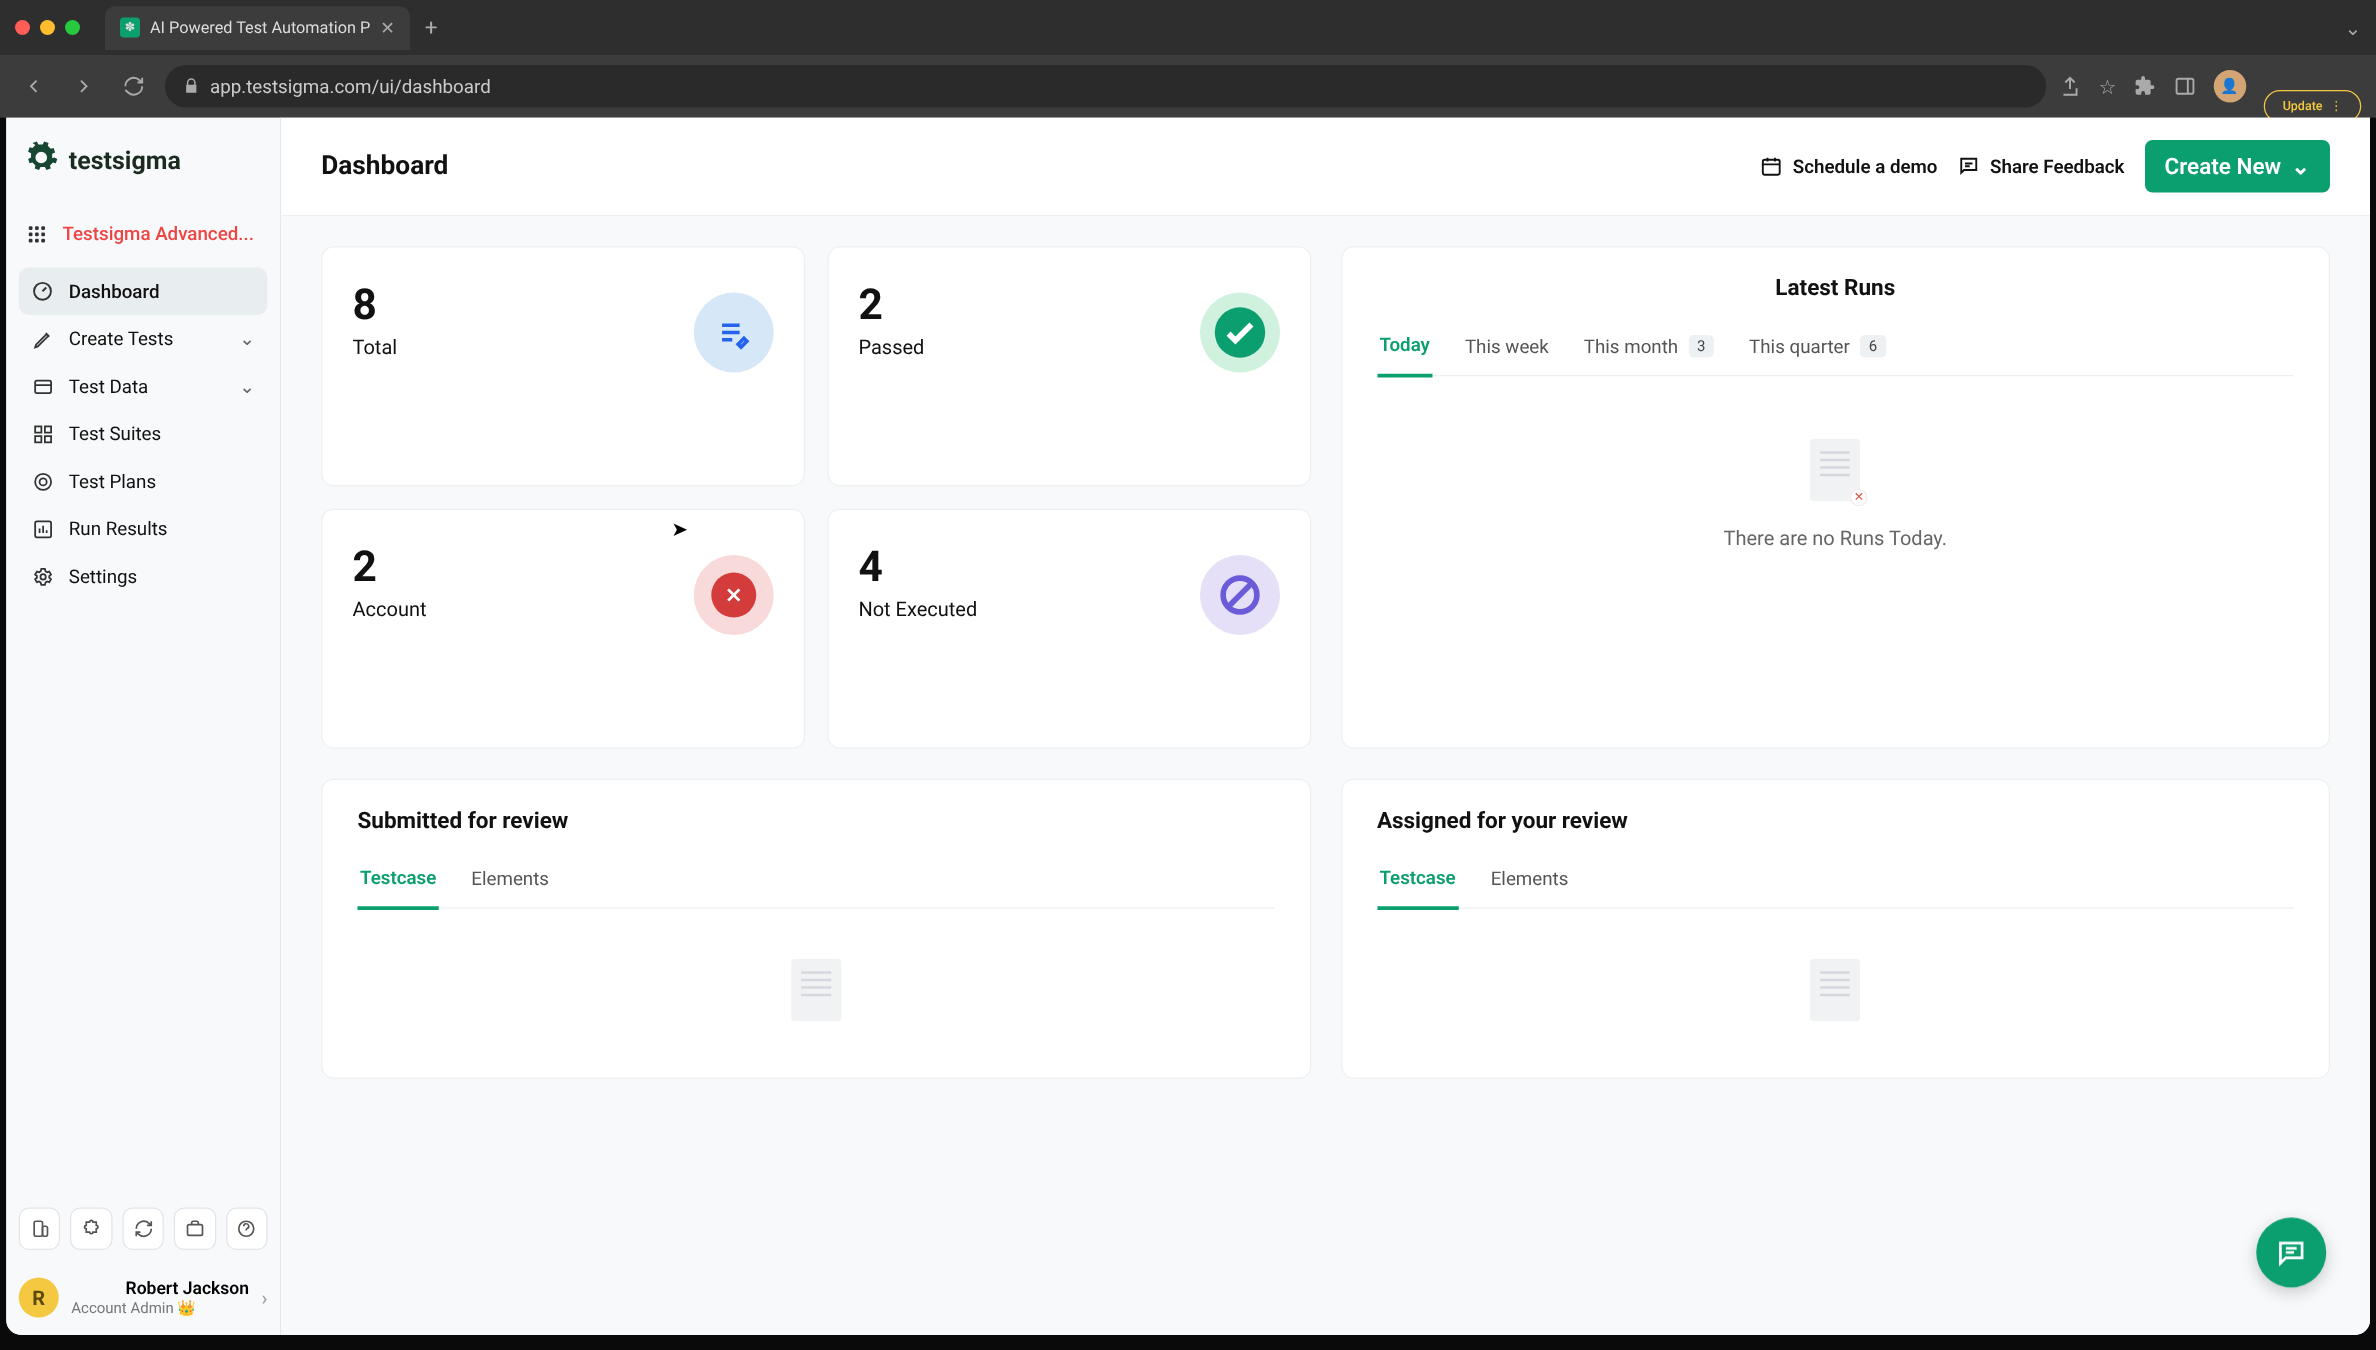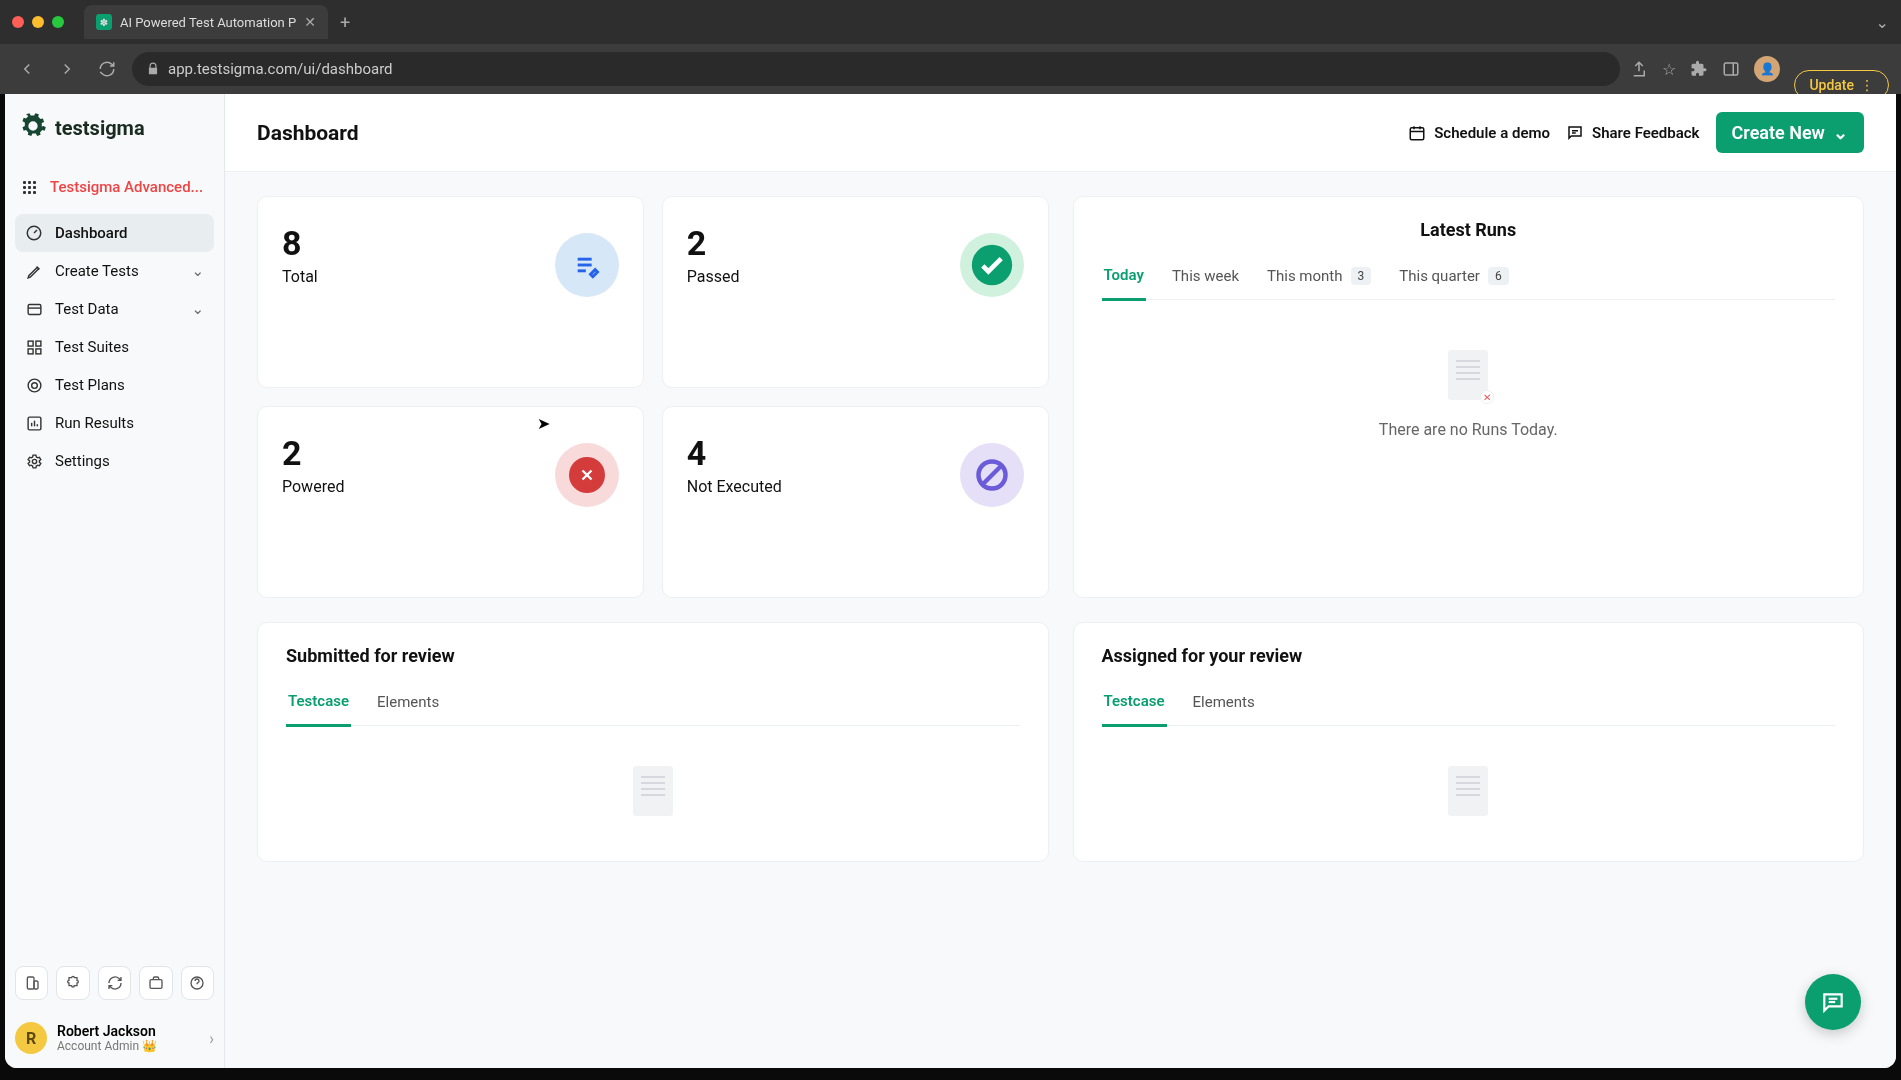--- a/index.html
+++ b/index.html
@@ -19,21 +19,21 @@
 .tab-close { color: #aaa; cursor: pointer; font-size: 14px; }
 .new-tab { color: #aaa; margin-left: 12px; font-size: 18px; cursor: pointer; }
 .chevron-down-right { margin-left: auto; color: #aaa; }
 
 .nav-bar { height: 50px; background: #3c3c3c; display: flex; align-items: center; padding: 0 12px; gap: 10px; }
 .nav-btn { color: #aaa; cursor: pointer; padding: 4px 6px; }
 .address-bar { flex: 1; background: #2a2a2a; border-radius: 20px; height: 34px; display: flex; align-items: center; padding: 0 14px; gap: 8px; color: #ccc; font-size: 15px; }
 .lock-icon { color: #aaa; }
 .nav-right { display: flex; align-items: center; gap: 14px; color: #aaa; }
 .avatar-sm { width: 26px; height: 26px; border-radius: 50%; background: #d4a574; display: flex; align-items: center; justify-content: center; font-size: 12px; overflow: hidden; }
-.update-btn { border: 1.5px solid #f5c842; color: #f5c842; padding: 6px 14px; border-radius: 16px; font-size: 14px; font-weight: 500; display: flex; align-items: center; gap: 6px; margin-top: 32px; }
+.update-btn { border: 1.5px solid #f5c842; color: #f5c842; padding: 6px 14px; border-radius: 16px; font-size: 10px; font-weight: 500; display: flex; align-items: center; gap: 6px; margin-top: 32px; }
 
 
 .app { background: #fff; height: calc(1080px - 94px - 12px); display: flex; border-radius: 0 0 12px 12px; overflow: hidden; margin: 0 5px; }
 
 
 .sidebar { width: 220px; background: #f7f9fa; border-right: 1px solid #e5e7eb; display: flex; flex-direction: column; }
 .logo-area { padding: 18px 14px; display: flex; align-items: flex-end; gap: 8px; }
 .logo-gear { width: 28px; height: 28px; color: #174732; }
 .logo-text { font-weight: 700; font-size: 20px; color: #1a2b1f; }
 .project-switcher { margin: 10px 10px 4px; padding: 10px 8px; border-radius: 8px; display: flex; align-items: center; gap: 14px; font-size: 15px; font-weight: 500; color: #ef4444; cursor: pointer; }
@@ -45,21 +45,21 @@
 .nav-item.active { background: #e8edf0; font-weight: 500; }
 .nav-item .nav-icon { width: 18px; display: flex; justify-content: center; color: #333; }
 .nav-item .chev { margin-left: auto; color: #666; }
 
 .sidebar-bottom-icons { display: flex; gap: 8px; padding: 10px; }
 .sb-icon-btn { width: 34px; height: 34px; border: 1px solid #e1e5ea; border-radius: 8px; display: flex; align-items: center; justify-content: center; color: #555; cursor: pointer; background: #fff; }
 
 .user-card { padding: 12px 10px 14px; display: flex; align-items: center; gap: 10px; cursor: pointer; }
 .user-avatar { width: 32px; height: 32px; border-radius: 50%; background: #f5c842; color: #5a4a0e; display: flex; align-items: center; justify-content: center; font-weight: 700; }
 .user-meta { flex: 1; }
-.user-name { font-weight: 600; font-size: 14px; }
+.user-name { font-weight: 600; font-size: 14px; text-align: right; }
 .user-role { font-size: 12px; color: #777; }
 .user-chev { color: #999; }
 
 
 .main { flex: 1; background: #f7f9fa; overflow: auto; position: relative; }
 .header-bar { background: #fff; padding: 18px 32px; display: flex; align-items: center; border-bottom: 1px solid #edf0f2; }
 .page-title { font-size: 21px; font-weight: 700; color: #111; }
 .header-actions { margin-left: auto; display: flex; align-items: center; gap: 16px; }
 .hdr-link { display: flex; align-items: center; gap: 8px; font-size: 15px; font-weight: 600; color: #111; cursor: pointer; }
 .create-btn { background: #0b9f6f; color: #fff; padding: 10px 16px; border-radius: 6px; font-weight: 600; font-size: 18px; display: flex; align-items: center; gap: 8px; cursor: pointer; }
@@ -366,21 +366,21 @@
                   <circle cx="12" cy="12" r="11" fill="#0b9f6f"></circle>
                   <path d="M7 12.5l3 3 7-7" stroke="#fff" stroke-width="2.5" fill="none"></path>
                 </svg>
               </div>
           </div>
         </div>
         <div class="stats-grid">
           <div class="stat-card">
             <div>
               <div class="stat-num">2</div>
-              <div class="stat-label">Powered</div>
+              <div class="stat-label">Account</div>
             </div>
             <div class="stat-icon ic-failed">
                 <div class="inner">
                   <svg width="18" height="18" viewBox="0 0 24 24" stroke="currentColor" stroke-width="3">
                     <line x1="6" y1="6" x2="18" y2="18"></line>
                     <line x1="18" y1="6" x2="6" y2="18"></line>
                   </svg>
                 </div>
               </div>
           </div>

